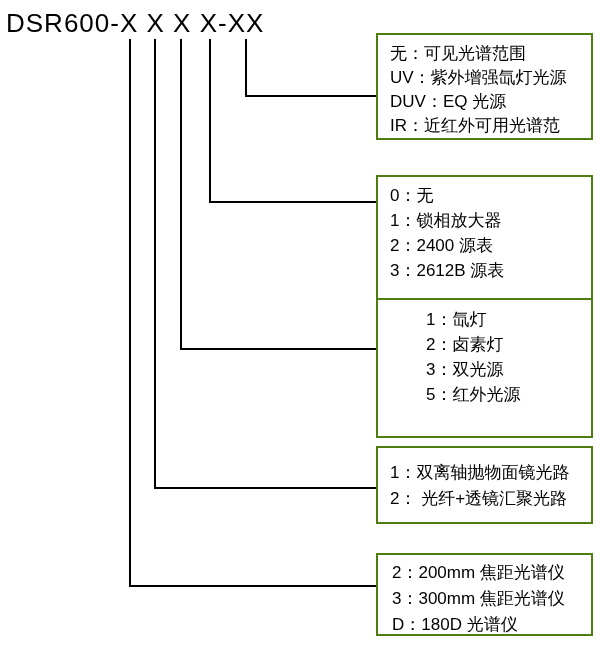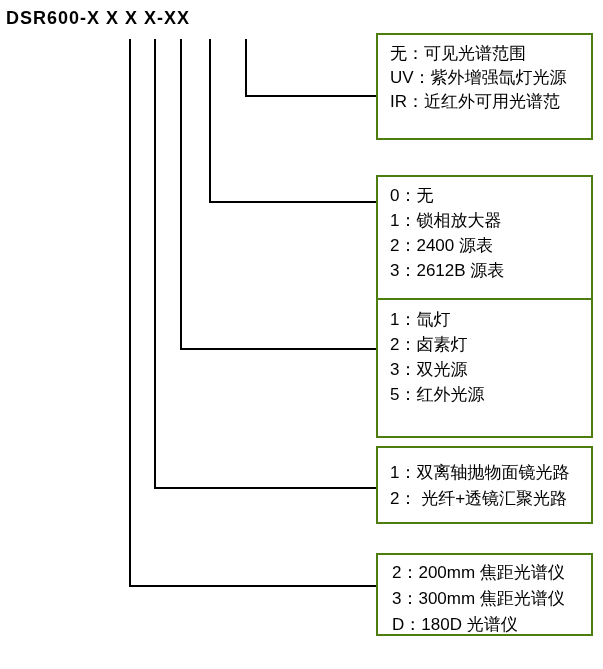--- a/index.html
+++ b/index.html
@@ -12,22 +12,22 @@
     position: relative;
     width: 603px;
     height: 669px;
     background: #ffffff;
     overflow: hidden;
   }
   .title {
     position: absolute;
     left: 6px;
     top: 8px;
-    font-size: 18px;
-    font-weight: 700;
+    font-size: 26px;
+    font-weight: 400;
     letter-spacing: 1px;
     color: #000000;
     white-space: nowrap;
   }
   .vline {
     position: absolute;
     width: 2px;
     background: #000000;
   }
   .hline {
@@ -48,21 +48,21 @@
     padding-left: 12px;
     font-size: 17px;
     white-space: nowrap;
     color: #000000;
   }
   #box-spectral-range   { top: 33px;  height: 107px; padding-top: 7px; }
   #box-spectral-range .line { line-height: 24px; }
   #box-source-meter     { top: 153px; height: 132px; padding-top: 6px; margin-top: 22px; }
   #box-source-meter .line { line-height: 25px; }
   #box-light-source     { top: 298px; height: 140px; padding-top: 7px; }
-  #box-light-source .line { line-height: 25px; }
+  #box-light-source .line { line-height: 25px; margin-left: 36px; }
   #box-optical-path     { top: 446px; height: 78px;  padding-top: 12px; }
   #box-optical-path .line { line-height: 26px; }
   #box-spectrometer     { top: 553px; height: 83px;  padding-top: 5px; }
   #box-spectrometer .line { line-height: 26px; padding-left: 14px; }
 
   
   #vline-1 { left: 129px; top: 39px; height: 548px; } 
   #vline-2 { left: 154px; top: 39px; height: 450px; } 
   #vline-3 { left: 180px; top: 39px; height: 311px; } 
   #vline-4 { left: 209px; top: 39px; height: 164px; } 
@@ -89,20 +89,21 @@
 
   <div class="hline" id="hline-1"></div>
   <div class="hline" id="hline-2"></div>
   <div class="hline" id="hline-3"></div>
   <div class="hline" id="hline-4"></div>
   <div class="hline" id="hline-5"></div>
 
   <div class="option-box" id="box-spectral-range">
     <div class="line">无：可见光谱范围</div>
     <div class="line">UV：紫外增强氙灯光源</div>
+    <div class="line">DUV：EQ 光源</div>
     <div class="line">IR：近红外可用光谱范</div>
   </div>
 
   <div class="option-box" id="box-source-meter">
     <div class="line">0：无</div>
     <div class="line">1：锁相放大器</div>
     <div class="line">2：2400 源表</div>
     <div class="line">3：2612B 源表</div>
   </div>
 

